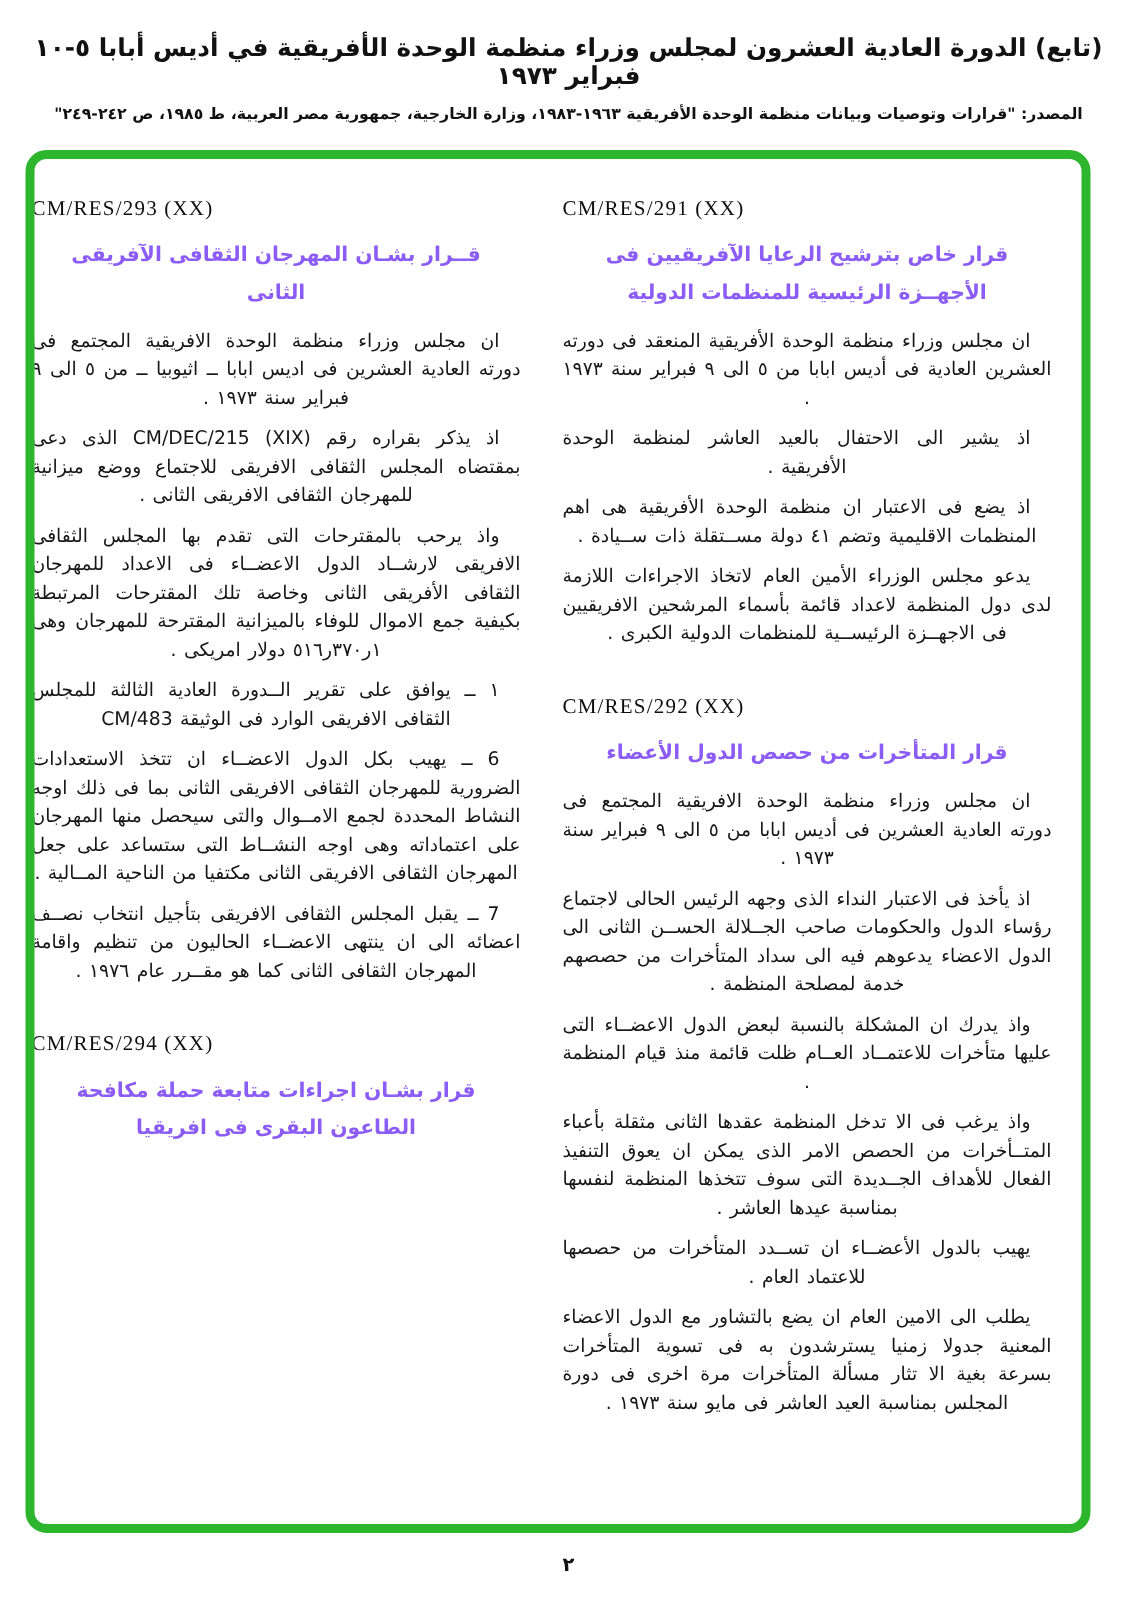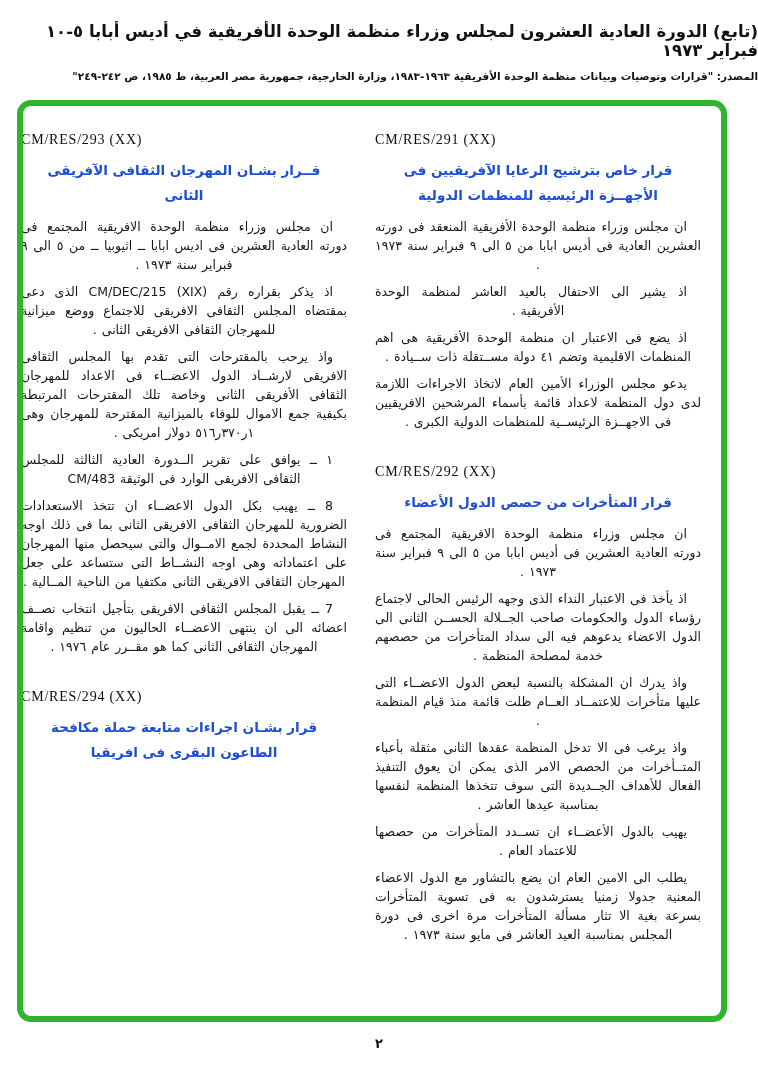--- a/index.html
+++ b/index.html
@@ -1,42 +1,42 @@
 <!DOCTYPE html>
 <html lang="ar"><head>
 <meta charset="utf-8">
 <style>
   html,body{margin:0;padding:0;}
   body{
     width:758px;height:1078px;position:relative;background:#ffffff;
     font-family:"DejaVu Sans",sans-serif;color:#111;overflow:hidden;
   }
   .header{
-    position:absolute;top:22px;left:0;right:0;direction:rtl;
+    position:absolute;top:22px;left:0;right:0;text-align:center;direction:rtl;
   }
   .header-line1{font-size:16.5px;font-weight:bold;letter-spacing:-0.2px;}
   .header-line2{font-size:10.5px;font-weight:bold;margin-top:10px;}
   .frame{
     position:absolute;left:17px;top:100px;width:710px;height:922px;
     box-sizing:border-box;border:6px solid #2db52d;border-radius:14px;
     padding:18px 20px 10px 20px;overflow:hidden;
   }
   .columns{
     direction:rtl;display:flex;gap:28px;height:100%;
   }
   .col{width:326px;flex:0 0 326px;}
   .res-section + .res-section{margin-top:25px;}
   .doc-num{
     direction:ltr;text-align:left;
     font-family:Liberation Serif, serif;font-size:14px;letter-spacing:0.8px;
     color:#0d0d0d;margin:0 0 10px 0;padding-top:8px;
   }
   .res-title{
     font-size:13.5px;font-weight:bold;text-align:center;line-height:25px;
-    margin:0 0 9px 0;padding:0 14px;color:#1d4ed8;
+    margin:0 0 9px 0;padding:0 14px;color:#8b5cf6;
   }
   .res-body p{
     font-size:12.5px;line-height:19px;margin:0 0 8px 0;
     text-align:justify;text-align-last:center;text-indent:14px;
     word-spacing:1px;color:#161616;
   }
   .footer{
     position:absolute;left:0;right:0;top:1036px;text-align:center;
     font-size:13px;font-weight:bold;color:#111;
   }
@@ -83,21 +83,21 @@
     <div class="col">
 
       <div class="res-section">
         <div class="doc-num">CM/RES/293 (XX)</div>
         <div class="res-title">قــرار بشـان المهرجان الثقافى الآفريقى الثانى</div>
         <div class="res-body">
           <p>ان مجلس وزراء منظمة الوحدة الافريقية المجتمع فى دورته العادية العشرين فى اديس ابابا ــ اثيوبيا ــ من ٥ الى ٩ فبراير سنة ١٩٧٣ .</p>
           <p>اذ يذكر بقراره رقم CM/DEC/215 (XIX) الذى دعى بمقتضاه المجلس الثقافى الافريقى للاجتماع ووضع ميزانية للمهرجان الثقافى الافريقى الثانى .</p>
           <p>واذ يرحب بالمقترحات التى تقدم بها المجلس الثقافى الافريقى لارشــاد الدول الاعضــاء فى الاعداد للمهرجان الثقافى الأفريقى الثانى وخاصة تلك المقترحات المرتبطة بكيفية جمع الاموال للوفاء بالميزانية المقترحة للمهرجان وهى ١ر٣٧٠ر٥١٦ دولار امريكى .</p>
           <p>١ ــ يوافق على تقرير الــدورة العادية الثالثة للمجلس الثقافى الافريقى الوارد فى الوثيقة CM/483</p>
-          <p>8 ــ يهيب بكل الدول الاعضــاء ان تتخذ الاستعدادات الضرورية للمهرجان الثقافى الافريقى الثانى بما فى ذلك اوجه النشاط المحددة لجمع الامــوال والتى سيحصل منها المهرجان على اعتماداته وهى اوجه النشــاط التى ستساعد على جعل المهرجان الثقافى الافريقى الثانى مكتفيا من الناحية المــالية .</p>
+          <p>6 ــ يهيب بكل الدول الاعضــاء ان تتخذ الاستعدادات الضرورية للمهرجان الثقافى الافريقى الثانى بما فى ذلك اوجه النشاط المحددة لجمع الامــوال والتى سيحصل منها المهرجان على اعتماداته وهى اوجه النشــاط التى ستساعد على جعل المهرجان الثقافى الافريقى الثانى مكتفيا من الناحية المــالية .</p>
           <p>7 ــ يقبل المجلس الثقافى الافريقى بتأجيل انتخاب نصــف اعضائه الى ان ينتهى الاعضــاء الحاليون من تنظيم واقامة المهرجان الثقافى الثانى كما هو مقــرر عام ١٩٧٦ .</p>
         </div>
       </div>
 
       <div class="res-section">
         <div class="doc-num">CM/RES/294 (XX)</div>
         <div class="res-title">قرار بشـان اجراءات متابعة حملة مكافحة الطاعون البقرى فى افريقيا</div>
       </div>
 
     </div>

